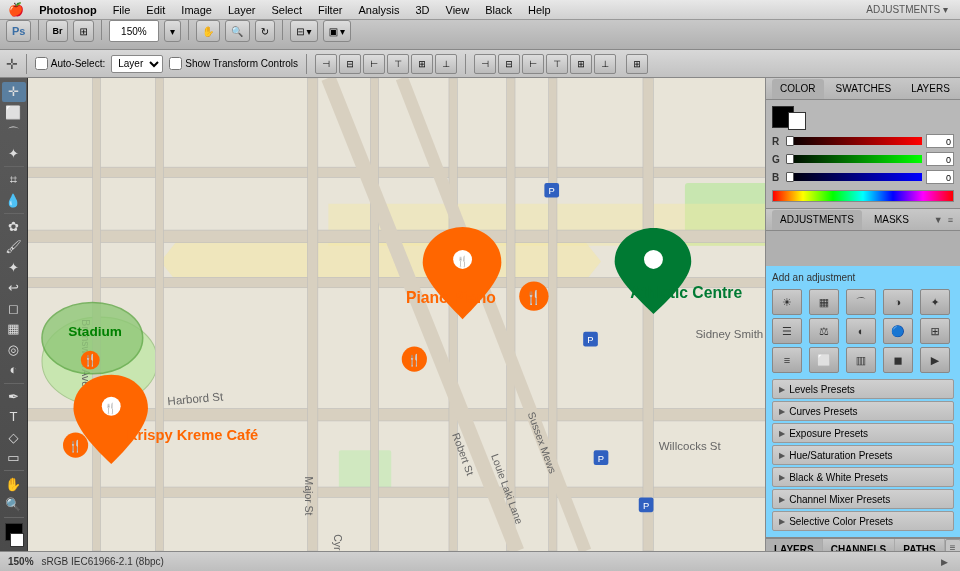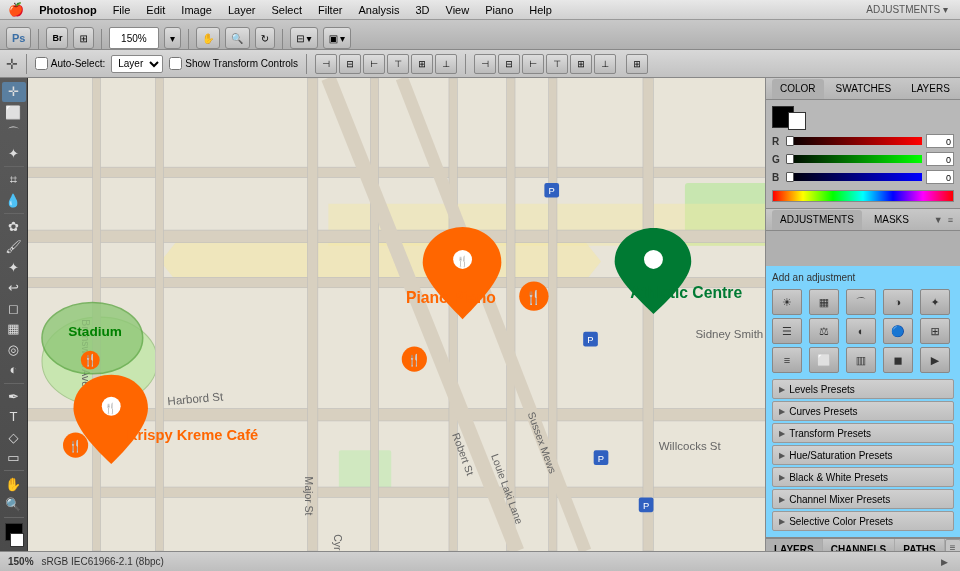--- a/index.html
+++ b/index.html
@@ -23,21 +23,21 @@
       border-radius: 3px;
       color: #000;
     }
     #menu-bar .menu-item.active { font-weight: bold; }
 
     
     #tool-bar {
       height: 30px;
       background: linear-gradient(to bottom, #c8c8c8, #b0b0b0);
       display: flex;
-      align-items: flex-end;
+      align-items: flex-start;
       padding: 0 6px;
       border-bottom: 1px solid #888;
       gap: 5px;
     }
     .tb-btn {
       height: 22px;
       padding: 0 5px;
       background: linear-gradient(to bottom, #ddd, #bbb);
       border: 1px solid #888;
       border-radius: 3px;
@@ -317,21 +317,21 @@
   <span class="menu-item active">Photoshop</span>
   <span class="menu-item">File</span>
   <span class="menu-item">Edit</span>
   <span class="menu-item">Image</span>
   <span class="menu-item">Layer</span>
   <span class="menu-item">Select</span>
   <span class="menu-item">Filter</span>
   <span class="menu-item">Analysis</span>
   <span class="menu-item">3D</span>
   <span class="menu-item">View</span>
-  <span class="menu-item">Piano</span>
+  <span class="menu-item">Black</span>
   <span class="menu-item">Help</span>
   <span style="margin-left:auto; font-size:10px; color:#555; padding-right:4px;">ADJUSTMENTS ▾</span>
 </div>
 
 <div id="tool-bar">
   <button class="tb-btn">
     <span style="font-size:11px;font-weight:bold;color:#3a6ea5;">Ps</span>
   </button>
   <div class="tb-separator"></div>
   <button class="tb-btn">
@@ -589,21 +589,21 @@
           <div class="adj-preset-item">
             <span class="adj-preset-arrow">▶</span>
             <span>Levels Presets</span>
           </div>
           <div class="adj-preset-item">
             <span class="adj-preset-arrow">▶</span>
             <span>Curves Presets</span>
           </div>
           <div class="adj-preset-item">
             <span class="adj-preset-arrow">▶</span>
-            <span>Transform Presets</span>
+            <span>Exposure Presets</span>
           </div>
           <div class="adj-preset-item">
             <span class="adj-preset-arrow">▶</span>
             <span>Hue/Saturation Presets</span>
           </div>
           <div class="adj-preset-item">
             <span class="adj-preset-arrow">▶</span>
             <span>Black &amp; White Presets</span>
           </div>
           <div class="adj-preset-item">

